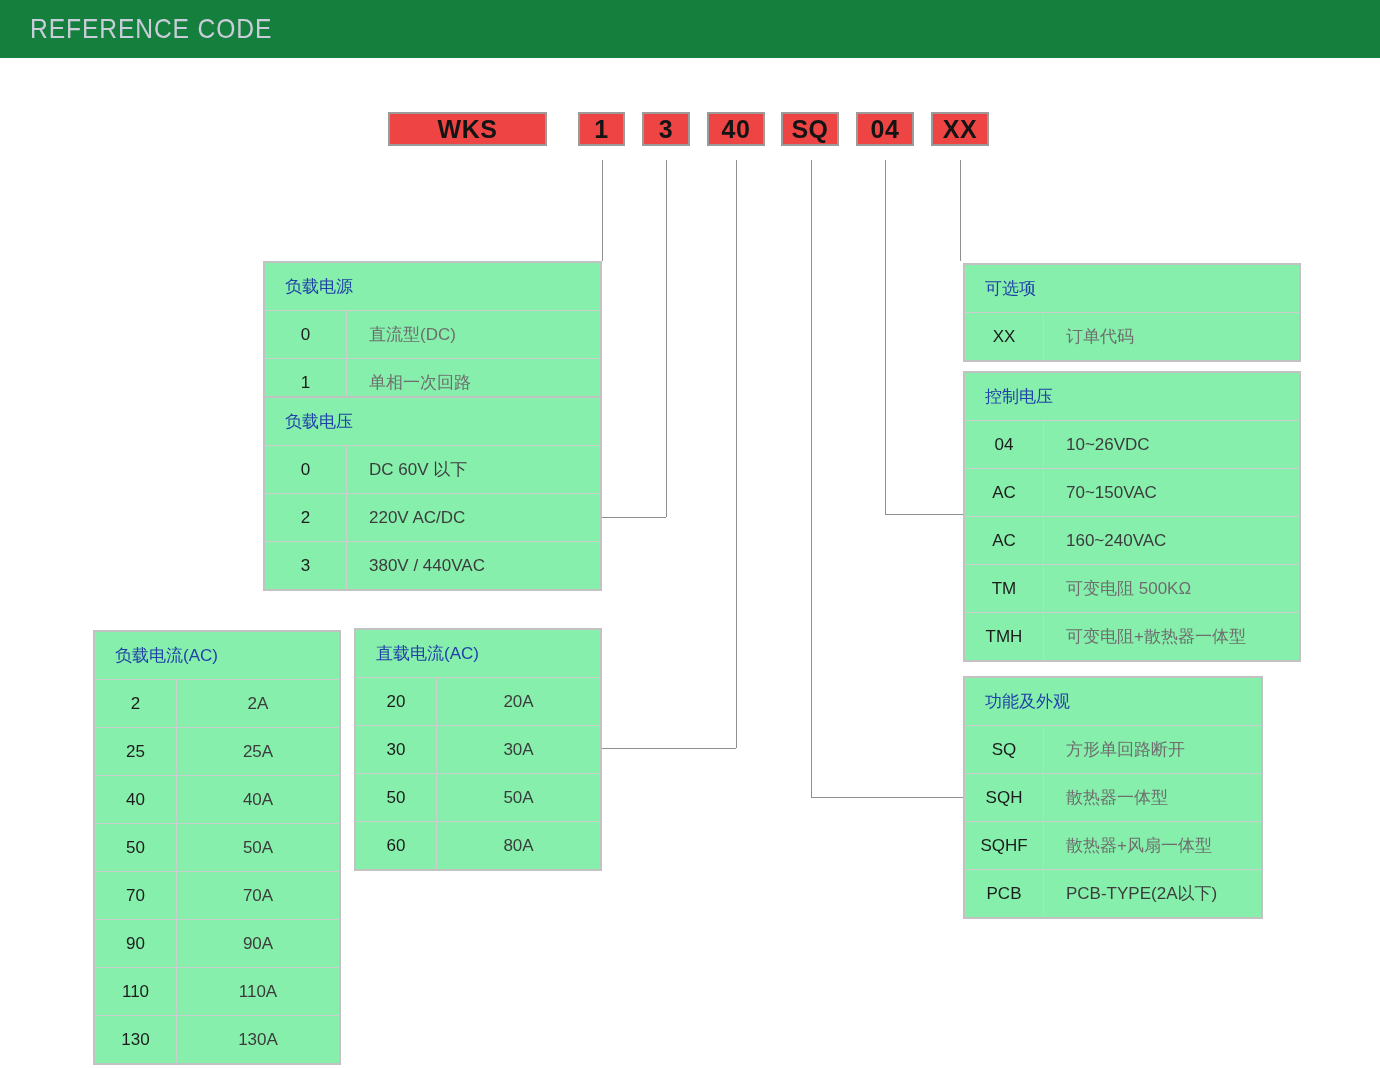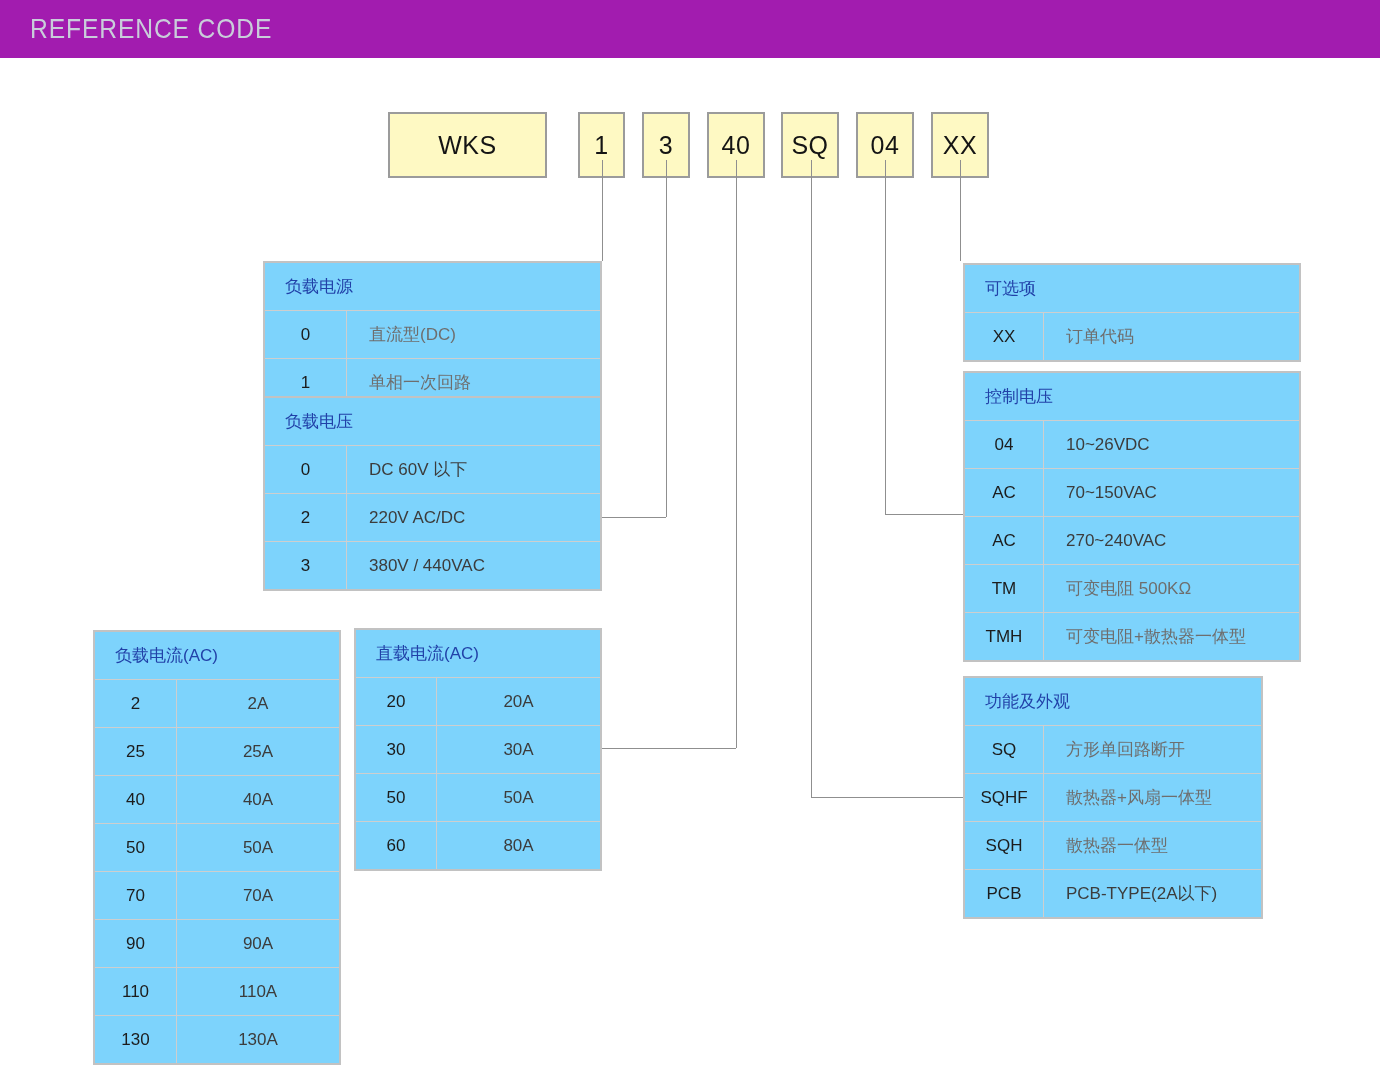--- a/index.html
+++ b/index.html
@@ -4,41 +4,41 @@
 <style>
   html,body{margin:0;padding:0;}
   body{
     width:1380px;height:1068px;position:relative;background:#ffffff;
     font-family:"Liberation Sans","DejaVu Sans",sans-serif;
     overflow:hidden;
   }
   
   .topbar{
     position:absolute;left:0;top:0;width:1380px;height:58px;
-    background:#a21caf;
+    background:#15803d;
   }
   .topbar .title{
     position:absolute;left:30px;top:50%;transform:translateY(-50%) scaleX(.88);
     transform-origin:left center;
     color:#c9cdda;font-size:28px;font-weight:400;letter-spacing:1px;white-space:nowrap;
   }
   
   .codebox{
-    position:absolute;top:112px;height:66px;box-sizing:border-box;
-    border:2px solid #9b9b9b;background:#fef9c3;
+    position:absolute;top:112px;height:34px;box-sizing:border-box;
+    border:2px solid #9b9b9b;background:#ef4444;
     display:flex;align-items:center;justify-content:center;
-    font-size:25px;font-weight:400;color:#141414;letter-spacing:.5px;
+    font-size:25px;font-weight:700;color:#141414;letter-spacing:.5px;
   }
   
   .vline,.hline{position:absolute;background:#8f8f8f;}
   .vline{width:1px;}
   .hline{height:1px;}
   
   .tbl{
-    position:absolute;box-sizing:border-box;background:#7dd3fc;
+    position:absolute;box-sizing:border-box;background:#86efac;
     border:2px solid #c2c2c2;
   }
   .tbl-title{
     height:47px;display:flex;align-items:center;
     padding-left:20px;color:#2141a8;font-size:17px;
   }
   .tbl-row{
     height:48px;box-sizing:border-box;border-top:1px solid #cecece;
     display:flex;align-items:stretch;
   }
@@ -174,43 +174,43 @@
   <div class="tbl-row">
     <div class="cell code">04</div>
     <div class="cell desc">10~26VDC</div>
   </div>
   <div class="tbl-row">
     <div class="cell code">AC</div>
     <div class="cell desc">70~150VAC</div>
   </div>
   <div class="tbl-row">
     <div class="cell code">AC</div>
-    <div class="cell desc">270~240VAC</div>
+    <div class="cell desc">160~240VAC</div>
   </div>
   <div class="tbl-row">
     <div class="cell code">TM</div>
     <div class="cell desc muted">可变电阻 500KΩ</div>
   </div>
   <div class="tbl-row">
     <div class="cell code">TMH</div>
     <div class="cell desc muted">可变电阻+散热器一体型</div>
   </div>
 </div>
 
 <div class="tbl" style="left:963px;top:676px;width:300px;--code-w:79px;">
   <div class="tbl-title">功能及外观</div>
   <div class="tbl-row">
     <div class="cell code">SQ</div>
     <div class="cell desc muted">方形单回路断开</div>
   </div>
   <div class="tbl-row">
+    <div class="cell code">SQH</div>
+    <div class="cell desc muted">散热器一体型</div>
+  </div>
+  <div class="tbl-row">
     <div class="cell code">SQHF</div>
     <div class="cell desc muted">散热器+风扇一体型</div>
   </div>
   <div class="tbl-row">
-    <div class="cell code">SQH</div>
-    <div class="cell desc muted">散热器一体型</div>
-  </div>
-  <div class="tbl-row">
     <div class="cell code">PCB</div>
     <div class="cell desc">PCB-TYPE(2A以下)</div>
   </div>
 </div>
 
 </body></html>

